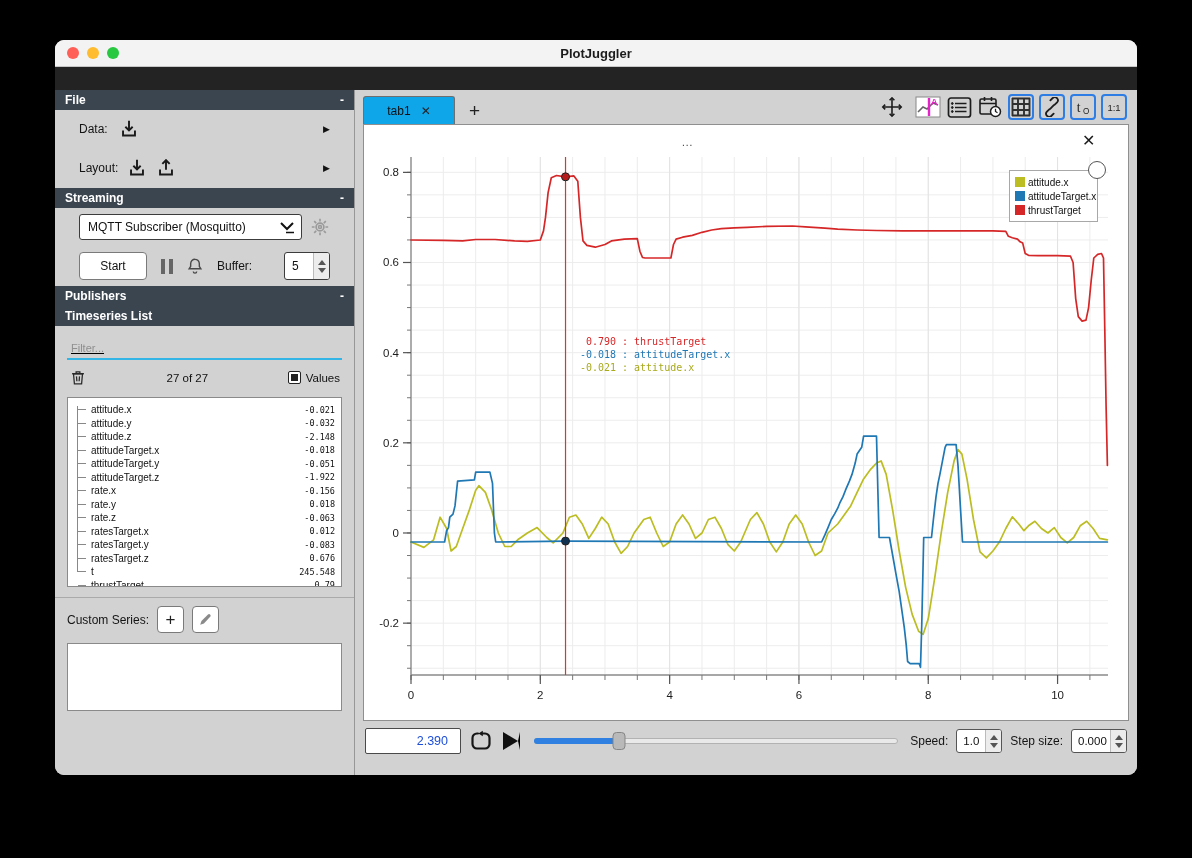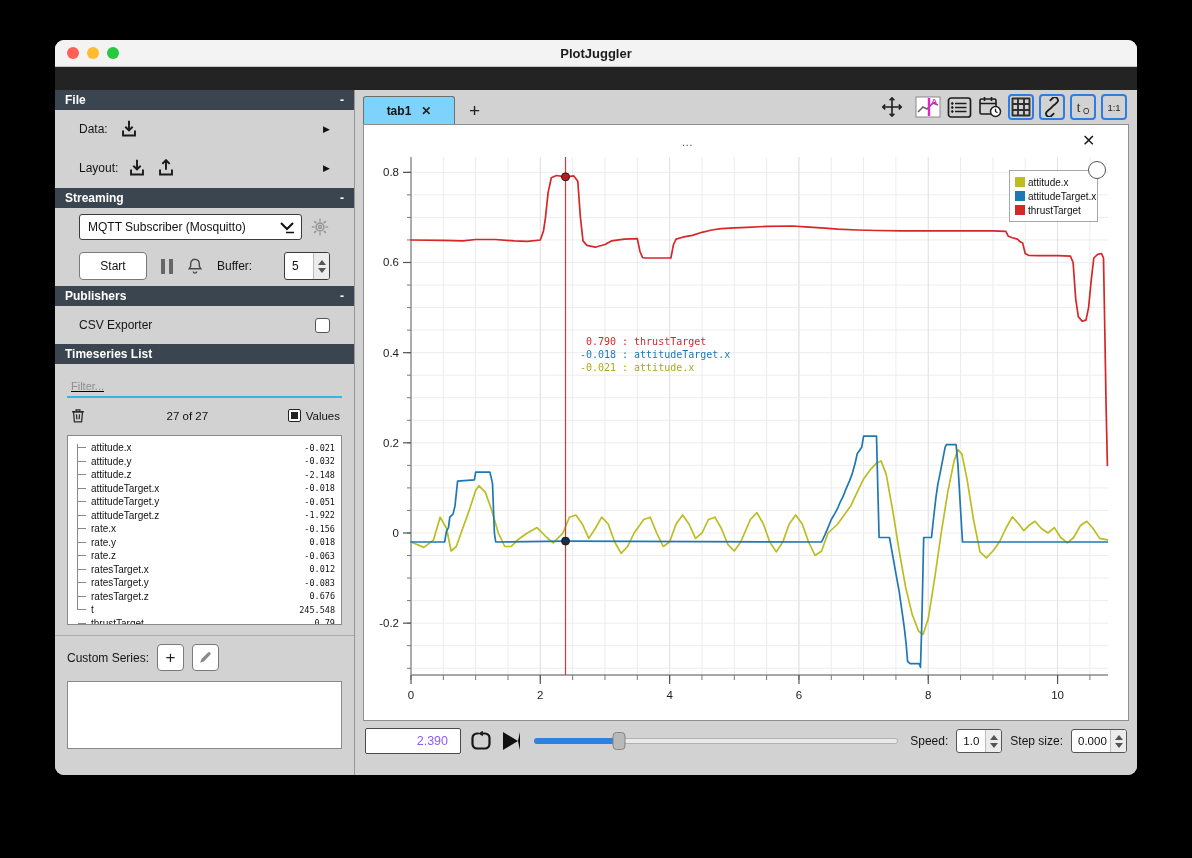--- a/index.html
+++ b/index.html
@@ -60,22 +60,22 @@
   .trow .dash { width:8px; border-top:1px solid #888; margin-right:5px; flex:none; }
   .trow .tname { flex:1; font-size:10px; color:#111; }
   .trow .tval { font-family:"DejaVu Sans Mono",monospace; font-size:8.5px; color:#111; }
   .divider { border-top:1px solid #aaa; margin:10px 0 0 0; }
   .custom { display:flex; align-items:center; gap:8px; padding:8px 12px; flex:none; }
   .sqbtn { width:27px; height:27px; background:#fff; border:1px solid #7a7a7a; border-radius:4px;
            display:flex; align-items:center; justify-content:center; font-size:17px; color:#222; }
   .emptybox { margin:2px 12px 10px 12px; height:68px; background:#fff; border:1px solid #8a8a8a; flex:none; }
   
   .tabbar { height:34px; display:flex; align-items:flex-end; padding:0 10px 0 8px; flex:none; }
-  .tab { width:92px; height:29px; background:#7dd3fc; border:1px solid #6f6f6f; border-bottom:none;
-         border-radius:3px 3px 0 0; display:flex; align-items:center; justify-content:center; gap:10px; margin-bottom:-1px;font-weight:bold; }
+  .tab { width:92px; height:29px; background:#0ea5e9; border:1px solid #6f6f6f; border-bottom:none;
+         border-radius:3px 3px 0 0; display:flex; align-items:center; justify-content:center; gap:10px; margin-bottom:-1px; }
   .tab .tname { font-size:12px; color:#111; }
   .tab .tclose { font-size:12px; color:#222; }
   .addtab { font-size:19px; color:#222; margin:0 0 4px 14px; background:none; border:none; line-height:1; }
   .tools { margin-left:auto; display:flex; align-items:center; gap:5px; padding-bottom:4px; }
   .tbtn { width:26px; height:26px; display:flex; align-items:center; justify-content:center; background:none; border:none; border-radius:4px; }
   .tbtn.blue { border:2px solid #2e7de5; }
   .tbtn.first { margin-right:5px; }
   
   .plotpanel { margin:0 8px; background:#fff; border:1px solid #8f8f8f; position:relative; height:597px; flex:none; }
   .plotpanel svg.chart { position:absolute; inset:0; }
@@ -86,21 +86,21 @@
   .lrow .sw { width:10px; height:10px; flex:none; }
   .lrow .ltext { font-size:10px; color:#111; white-space:nowrap; }
   .corner-circle { position:absolute; left:724px; top:36px; width:18px; height:18px; border-radius:50%;
                    background:#fff; border:1.6px solid #555; }
   .trackertext { position:absolute; left:208px; top:210px; font-family:"DejaVu Sans Mono",monospace; font-size:10px; line-height:13px; }
   .trackertext .tl { display:flex; white-space:pre; }
   .trackertext .tv { width:44px; text-align:right; }
   
   .transport { height:36px; display:flex; align-items:center; gap:8px; padding:0 10px; margin-top:2px; }
   .timebox { width:96px; height:26px; background:#fff; border:1px solid #4a4a4a; border-radius:2px;
-             display:flex; align-items:center; justify-content:flex-end; padding-right:12px; font-size:12.5px; color:#8b5cf6; }
+             display:flex; align-items:center; justify-content:flex-end; padding-right:12px; font-size:12.5px; color:#1d4ed8; }
   .playbtn { width:0; height:0; border-top:9px solid transparent; border-bottom:9px solid transparent;
              border-left:15px solid #101010; background:none; margin:0 2px; }
   .slider { flex:1; height:20px; position:relative; margin:0 4px; }
   .slider .track { position:absolute; left:0; right:0; top:7px; height:6px; background:#e9e9e9; border:1px solid #b2b2b2; border-radius:3px; }
   .slider .fill { position:absolute; left:0; top:7px; height:6px; background:#2f80e0; border-radius:3px 0 0 3px; }
   .slider .handle { position:absolute; top:1px; width:13px; height:18px; background:#b9b9b9; border:1px solid #858585; border-radius:4px; transform:translateX(-50%); }
   .spin.small { height:24px; border-width:1px; border-color:#555; }
   .spin.small .val { font-size:11.5px; padding-left:6px; }
   .w46 { width:46px; } .w56 { width:56px; }
 </style>
@@ -207,24 +207,20 @@
           <span class="arrows">
               <i class="tri-up"></i>
               <i class="tri-down"></i>
             </span>
         </div>
       </div>
 
       <div class="sechead">
         <span>Publishers</span>
         <span class="dash">-</span>
-      </div>
-      <div class="srow" style="height:38px">
-        <span class="lbl">CSV Exporter</span>
-        <span class="checkbox" style="margin-left:auto"></span>
       </div>
 
       <div class="sechead">
         <span>Timeseries List</span>
       </div>
       <div class="filter">
         <span class="ph">Filter...</span>
       </div>
       <div class="listctl">
         <button class="icon-btn">

